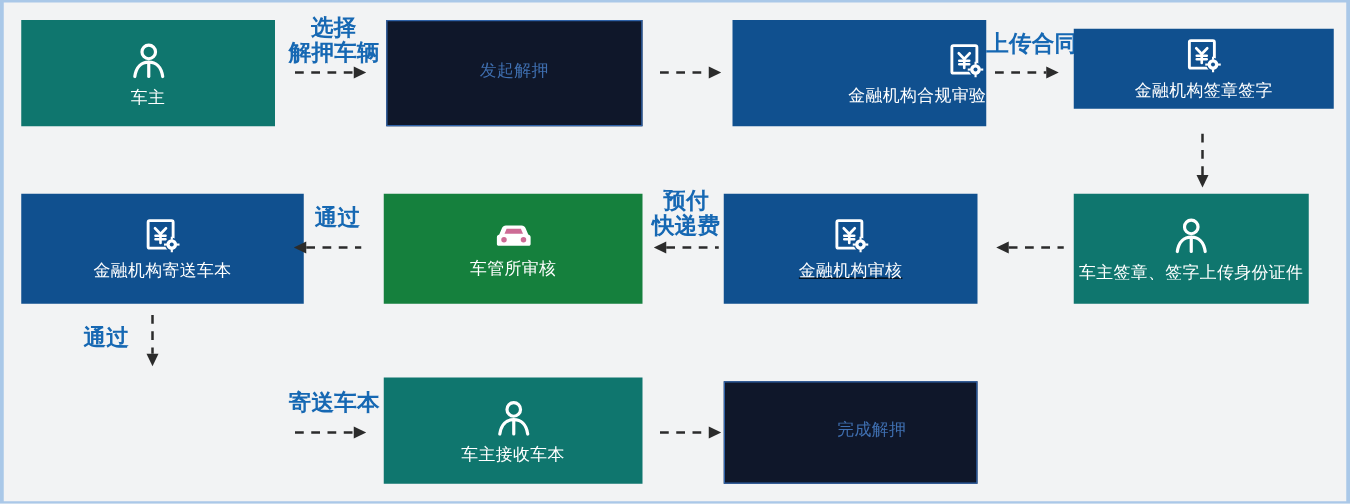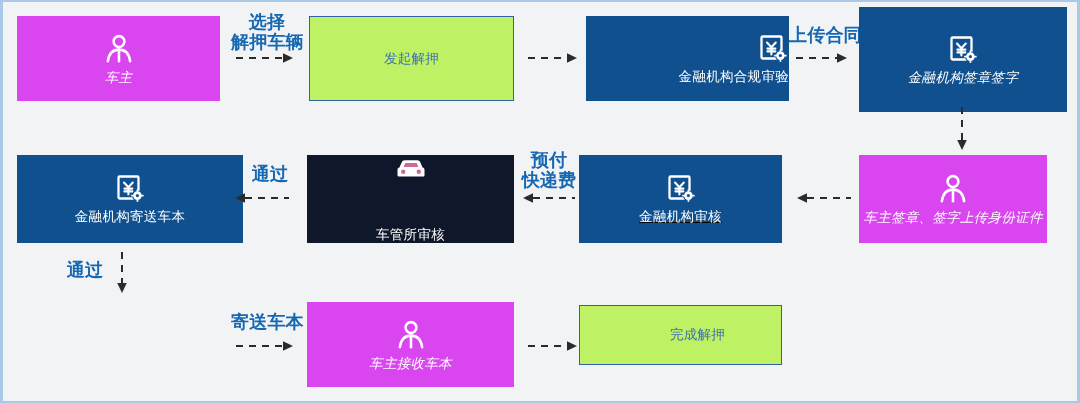--- a/index.html
+++ b/index.html
@@ -38,30 +38,31 @@
     margin-bottom: 4px;
   }
   .node .label {
     font-size: 13.5px;
     line-height: 1.15;
     text-align: center;
     white-space: nowrap;
     letter-spacing: 0.3px;
   }
 
-  .node.teal   { background: #d946ef; font-style: italic; }
+  .node.teal   { background: #0f766e; }
   .node.blue   { background: #10508f; }
-  .node.pink   { background: #0f172a; justify-content: space-between; }
+  .node.pink   { background: #15803d; }
   .node.teal .label,
   .node.blue .label,
   .node.pink .label { color: #ffffff; }
 
   .node.outline {
-    background: #bef264;
+    background: #0f172a;
     border: 1.5px solid #2f62a8;
+    font-family: Liberation Mono, monospace;
   }
   .node.outline .label { color: #3f6fb0; }
 
   
   .conn-label {
     position: absolute;
     color: #1668b3;
     font-size: 18px;
     font-weight: bold;
     line-height: 1.12;
@@ -139,21 +140,21 @@
     <div>上传合同</div>
   </div>
 
   <div class="arrow" style="left:792px; top:50px;">
     <svg width="58" height="12" viewBox="0 0 58 12">
       <line x1="1" y1="6" x2="42" y2="6" stroke="#2b2b2b" stroke-width="2" stroke-dasharray="7,6"></line>
       <path d="M42 1.2 L52 6 L42 10.8 Z" fill="#2b2b2b"></path>
     </svg>
   </div>
 
-  <div class="node blue" style="left:856px; top:5px; width:208px; height:105px;font-style:italic;">
+  <div class="node blue" style="left:856px; top:21px; width:208px; height:64px;">
     <span class="icon">
       <svg width="32" height="32" viewBox="0 0 32 32">
         <rect x="4.5" y="3.5" width="20" height="22" rx="1.2" fill="none" stroke="#fff" stroke-width="2.3"></rect>
         <path d="M10 9.6 L14.4 14.2 M18.8 9.6 L14.4 14.2" stroke="#fff" stroke-width="2.1" stroke-linecap="round" fill="none"></path>
         <path d="M10.4 15.6 L18.4 15.6 M10.4 18.4 L18.4 18.4 M14.4 14.2 L14.4 21.4" stroke="#fff" stroke-width="2.1" stroke-linecap="round" fill="none"></path>
         <circle cx="23.4" cy="22.6" r="5.4" fill="#10508f"></circle>
         <circle cx="23.4" cy="22.6" r="4.3" fill="#fff"></circle>
         <circle cx="23.4" cy="22.6" r="1.6" fill="#10508f"></circle>
         <g fill="#fff">
           <rect x="22.6" y="16.4" width="1.7" height="2.4"></rect>
@@ -300,17 +301,17 @@
     <span class="label">车主接收车本</span>
   </div>
 
   <div class="arrow" style="left:524px; top:338px;">
     <svg width="56" height="12" viewBox="0 0 56 12">
       <line x1="1" y1="6" x2="40" y2="6" stroke="#2b2b2b" stroke-width="2" stroke-dasharray="7,6"></line>
       <path d="M40 1.2 L50 6 L40 10.8 Z" fill="#2b2b2b"></path>
     </svg>
   </div>
 
-  <div class="node outline" style="left:576px; top:303px; width:203px; height:60px;padding-left:34px;">
+  <div class="node outline" style="left:576px; top:303px; width:203px; height:82px;padding-left:34px;">
     <span class="label">完成解押</span>
   </div>
 
 </div>
 
 </body></html>

